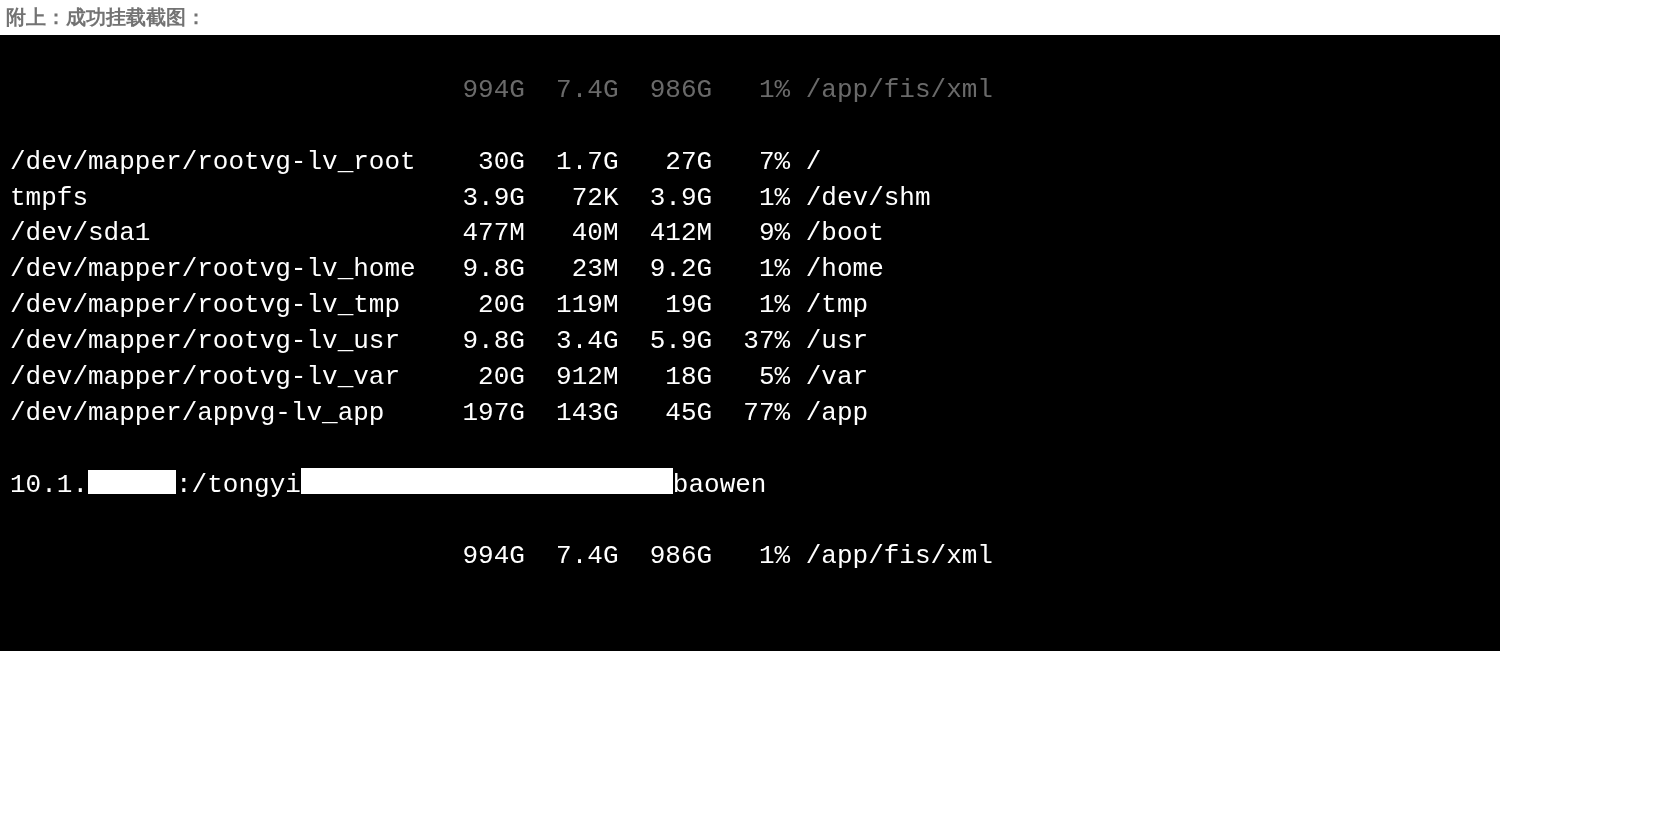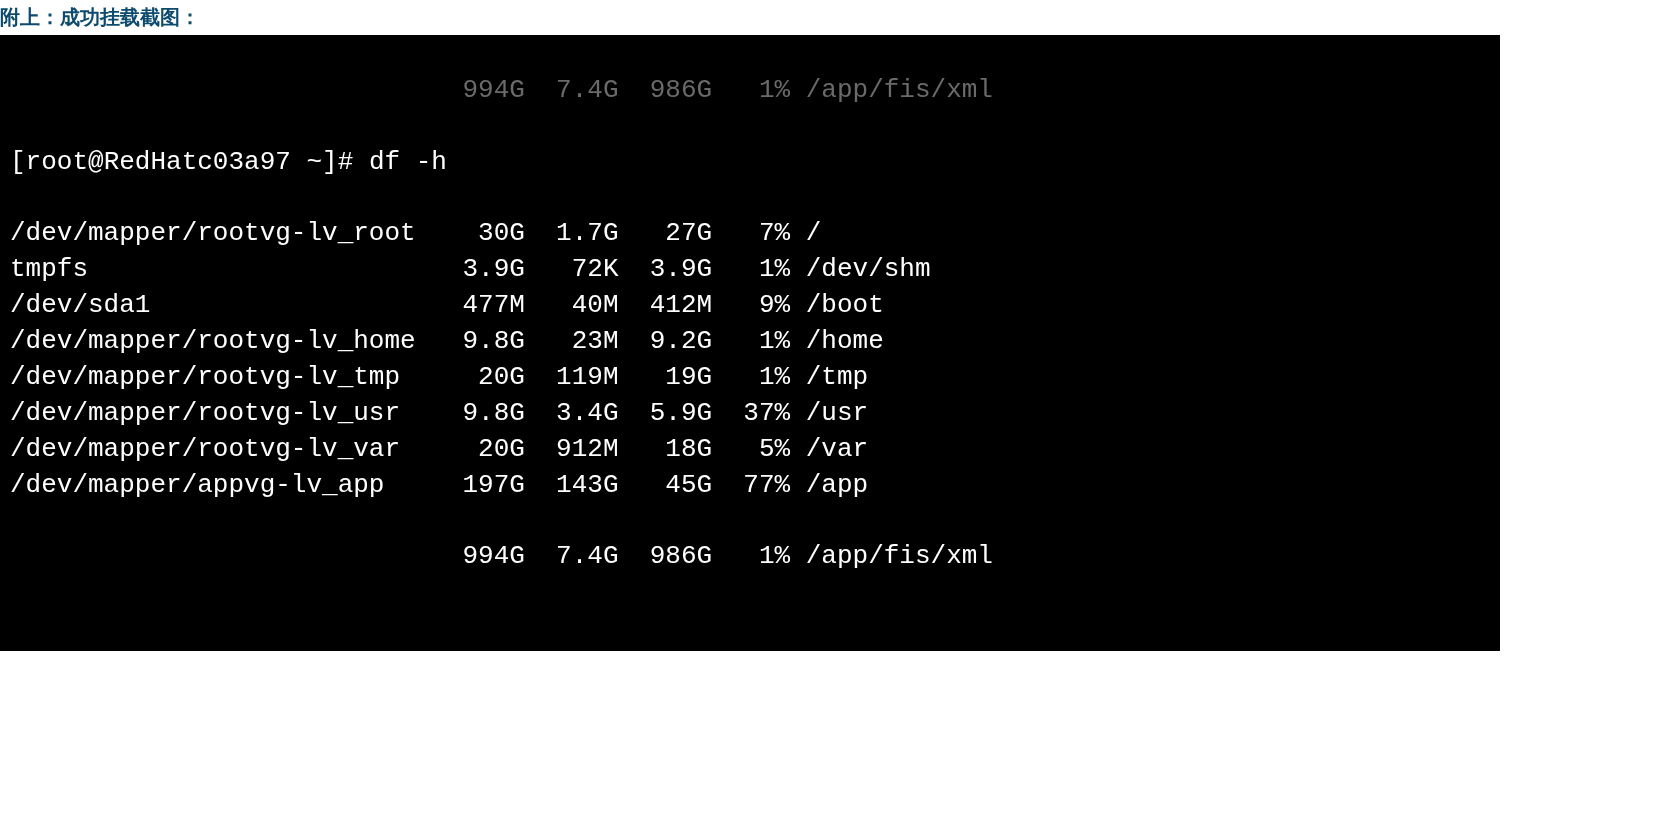--- a/index.html
+++ b/index.html
@@ -4,25 +4,25 @@
 <style>
   html, body {
     margin: 0;
     padding: 0;
     width: 1673px;
     height: 830px;
     background: #ffffff;
     font-family: "Courier New", Consolas, monospace;
   }
   .caption {
-    color: #0c4a6e;
+    color: #737373;
     font-family: "Microsoft YaHei", sans-serif;
     font-weight: bold;
     font-size: 20px;
-    padding: 4px 0;
+    padding: 4px 6px;
   }
   .terminal {
     background: #000000;
     color: #ffffff;
     font-size: 26px;
     line-height: 1.38;
     white-space: pre;
     padding: 2px 6px 4px 10px;
     width: 1500px;
     position: relative;
@@ -44,24 +44,24 @@
     vertical-align: -2px;
   }
 </style>
 </head>
 <body>
 
 <div class="caption">附上：成功挂载截图：</div>
 
 <div class="terminal">
 <div class="fade">                             994G  7.4G  986G   1% /app/fis/xml</div>
-<div>[<span>root</span>@<span>RedHatc03a97</span> <span>~</span>]# <span>df -h</span></div>
 <div id="entries">/dev/mapper/rootvg-lv_root    30G  1.7G   27G   7% /
 tmpfs                        3.9G   72K  3.9G   1% /dev/shm
 /dev/sda1                    477M   40M  412M   9% /boot
 /dev/mapper/rootvg-lv_home   9.8G   23M  9.2G   1% /home
 /dev/mapper/rootvg-lv_tmp     20G  119M   19G   1% /tmp
 /dev/mapper/rootvg-lv_usr    9.8G  3.4G  5.9G  37% /usr
 /dev/mapper/rootvg-lv_var     20G  912M   18G   5% /var
 /dev/mapper/appvg-lv_app     197G  143G   45G  77% /app</div>
+<div><span>10.1.</span><span class="redact" style="width:88px;height:24px;"></span><span>:/tongyi</span><span class="redact" style="width:372px;height:26px;"></span><span>baowen</span></div>
 <div id="nfs-data">                             994G  7.4G  986G   1% /app/fis/xml</div>
 <div class="highlight-box" style="left:18px; top:651px; width:1094px; height:76px;"></div>
 </div>
 
 </body></html>

